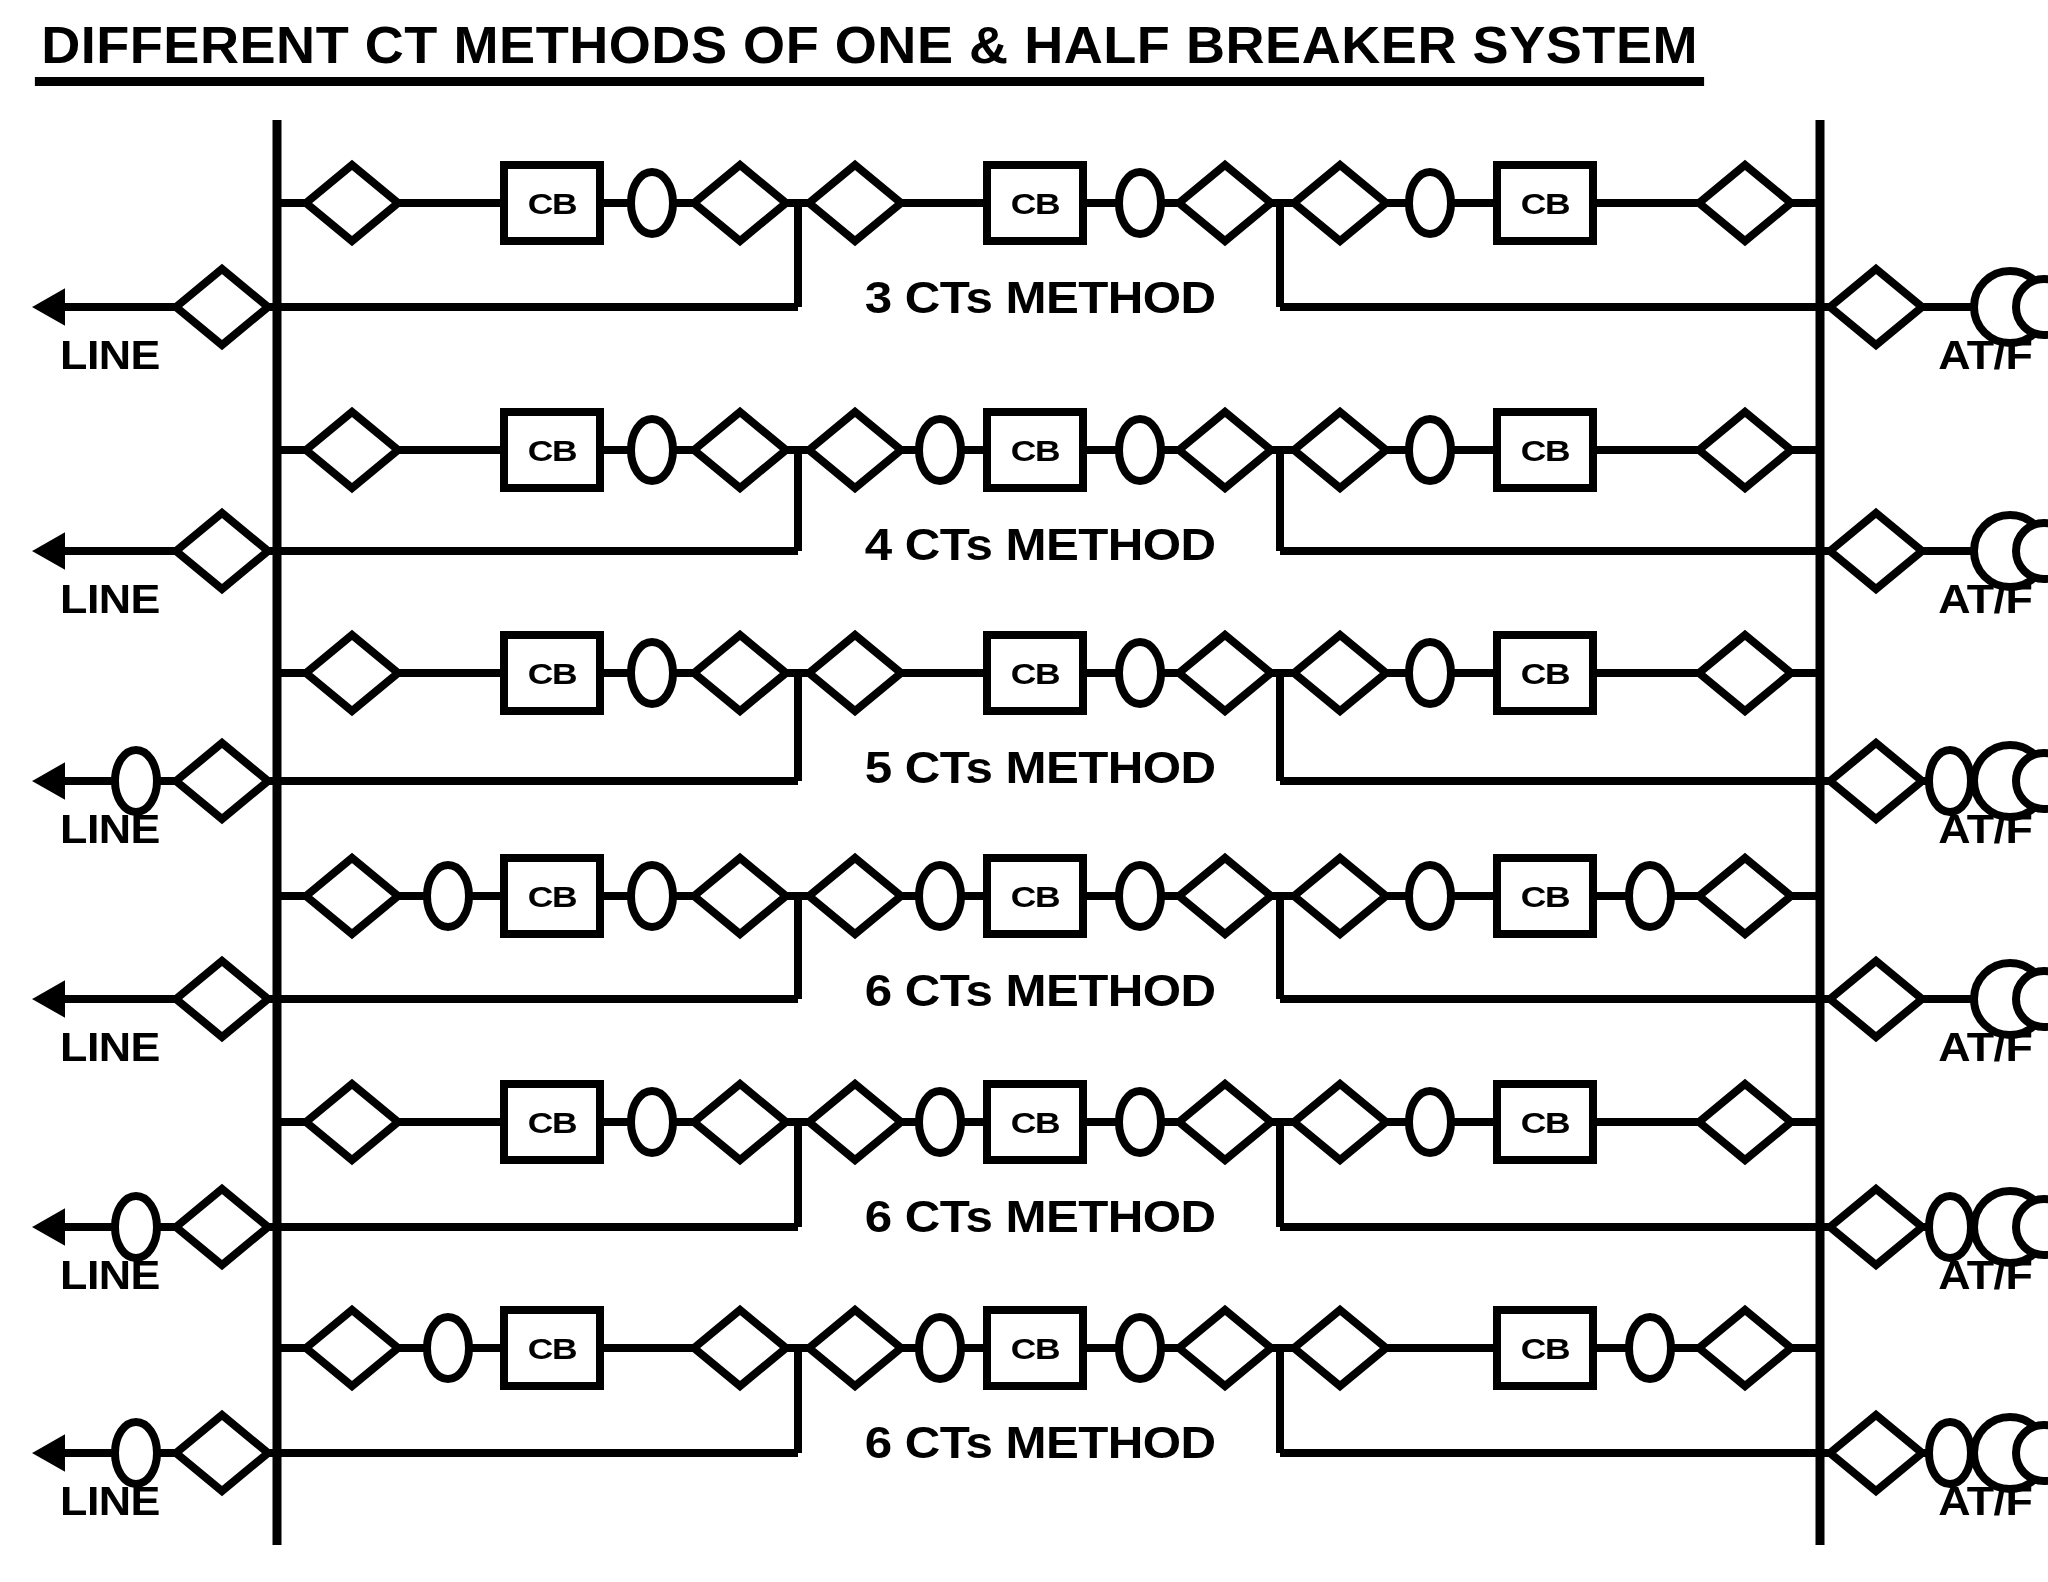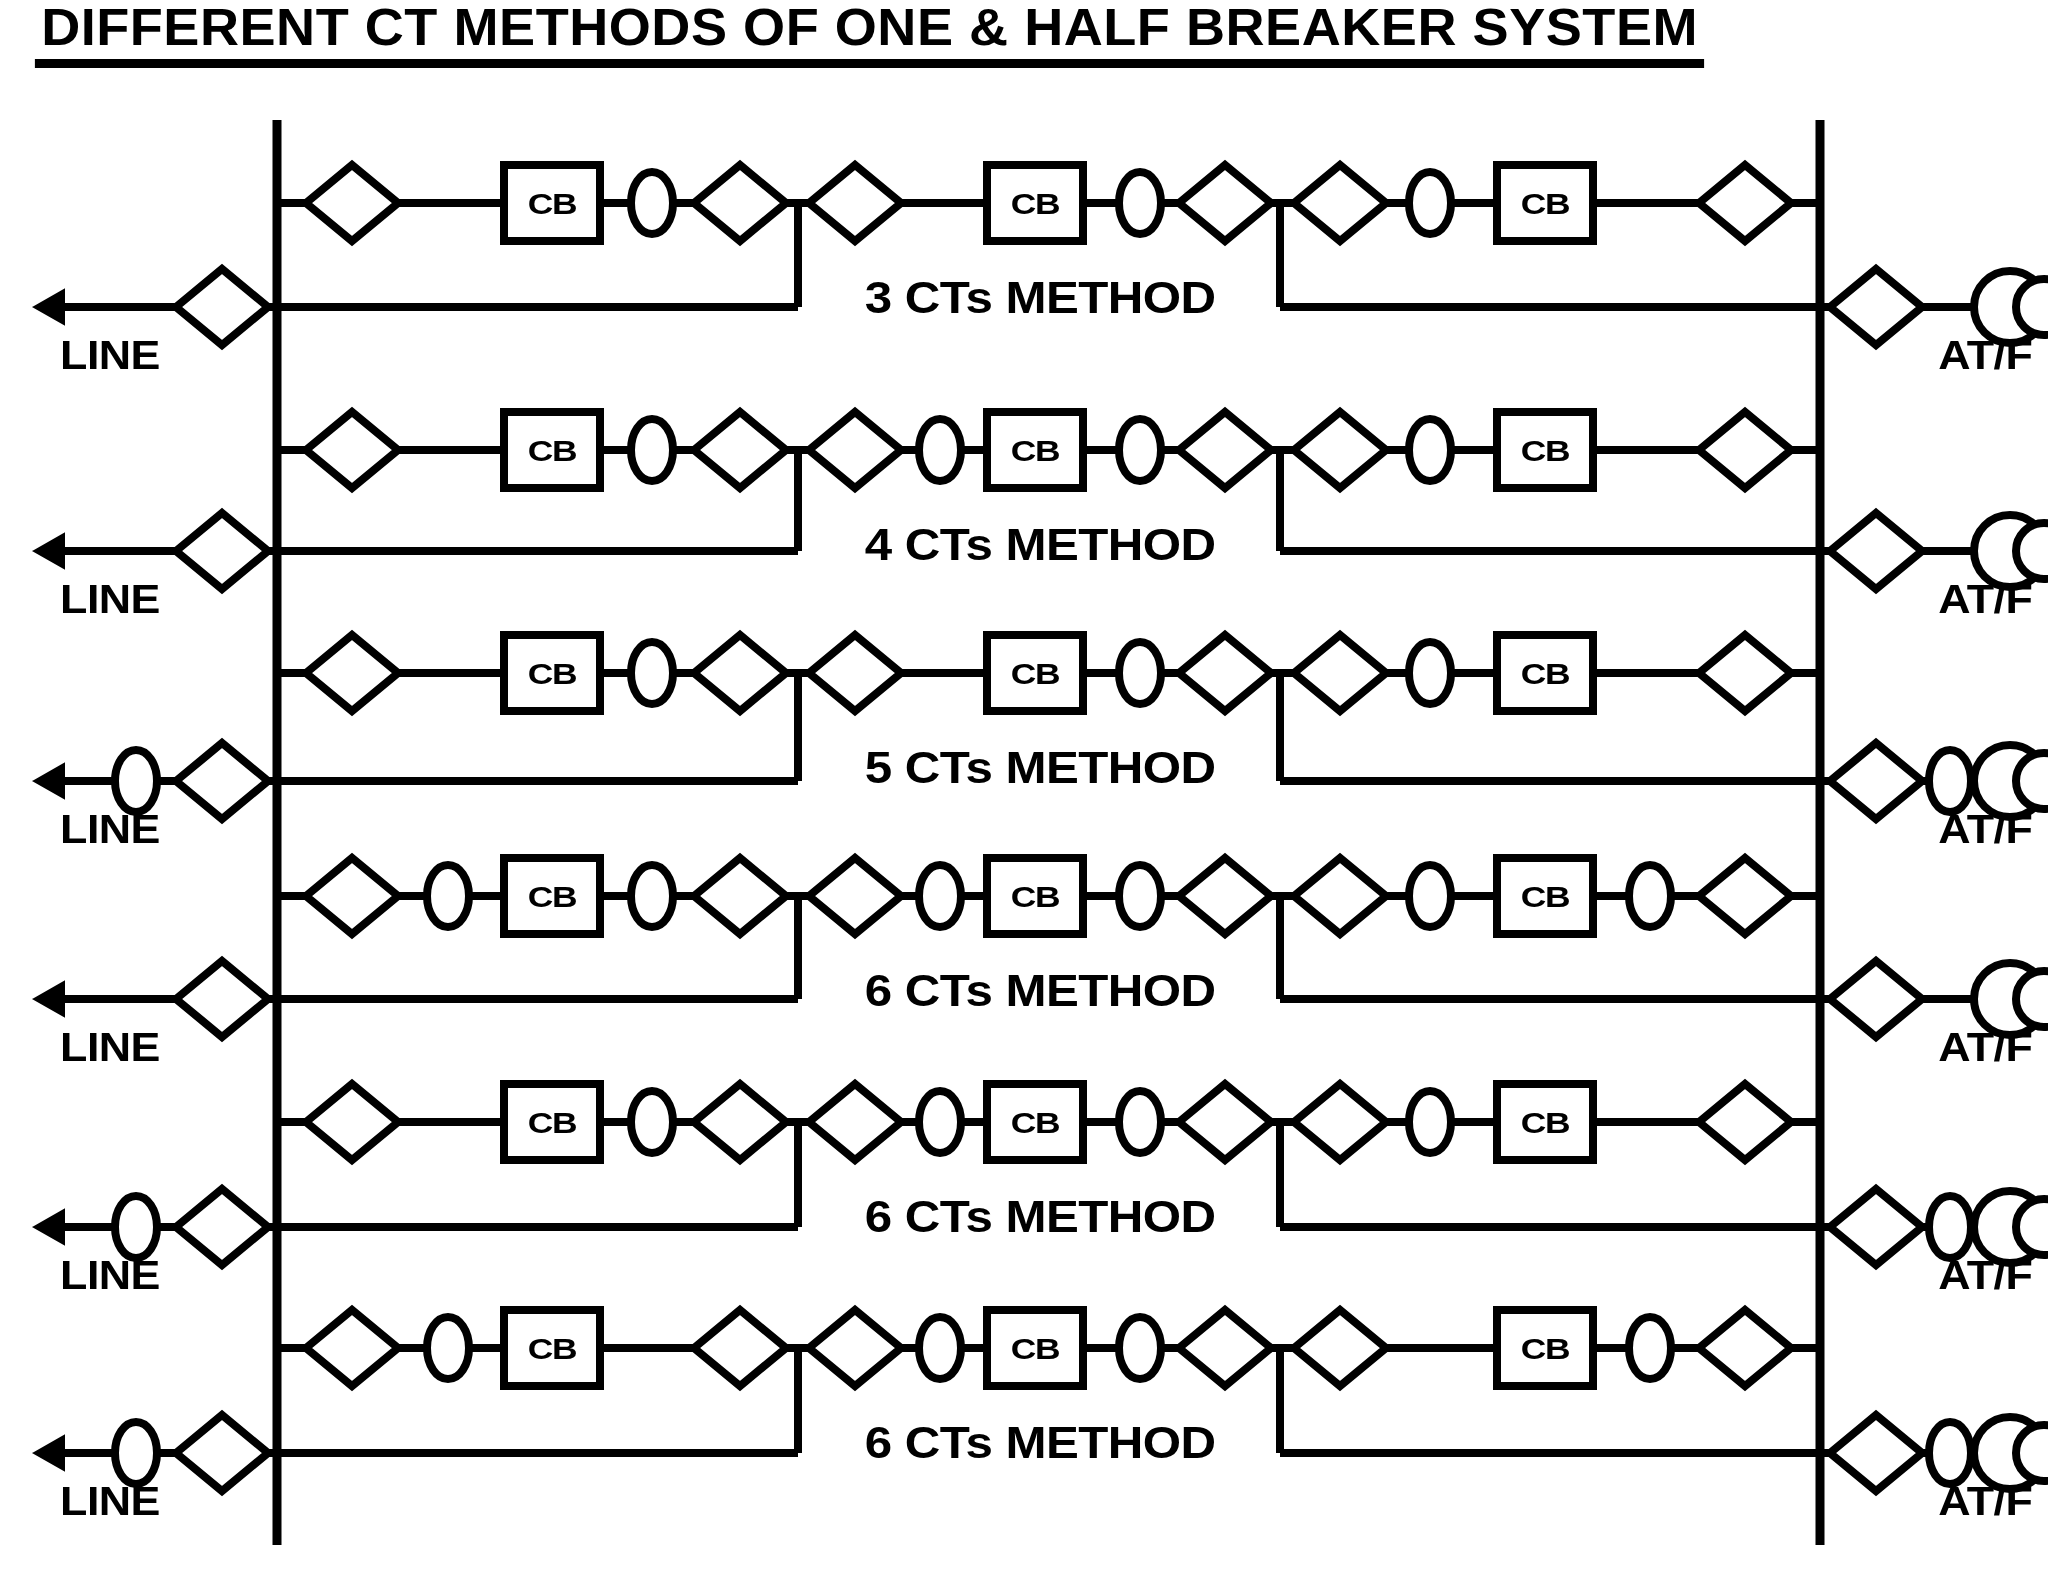--- a/index.html
+++ b/index.html
@@ -1,19 +1,19 @@
 <!DOCTYPE html>
 <html><head>
 <meta charset="utf-8">
 <style>
   html,body{margin:0;padding:0;background:#ffffff;}
   body{width:2048px;height:1582px;font-family:"Liberation Sans",sans-serif;overflow:hidden;}
   #root{position:relative;width:2048px;height:1582px;background:#fff;}
 
-  #title-block{position:absolute;left:0;top:0;width:1740px;text-align:center;}
+  #title-block{position:absolute;left:0;top:18px;width:1740px;text-align:center;}
   #title-text{
     display:inline-block;
     font-family:"Liberation Sans",sans-serif;
     font-weight:bold;
     font-size:52px;
     letter-spacing:0.5px;
     color:#000;
     line-height:1.05;
     border-bottom:9px solid #000;
     padding:0 6px 4px 6px;

